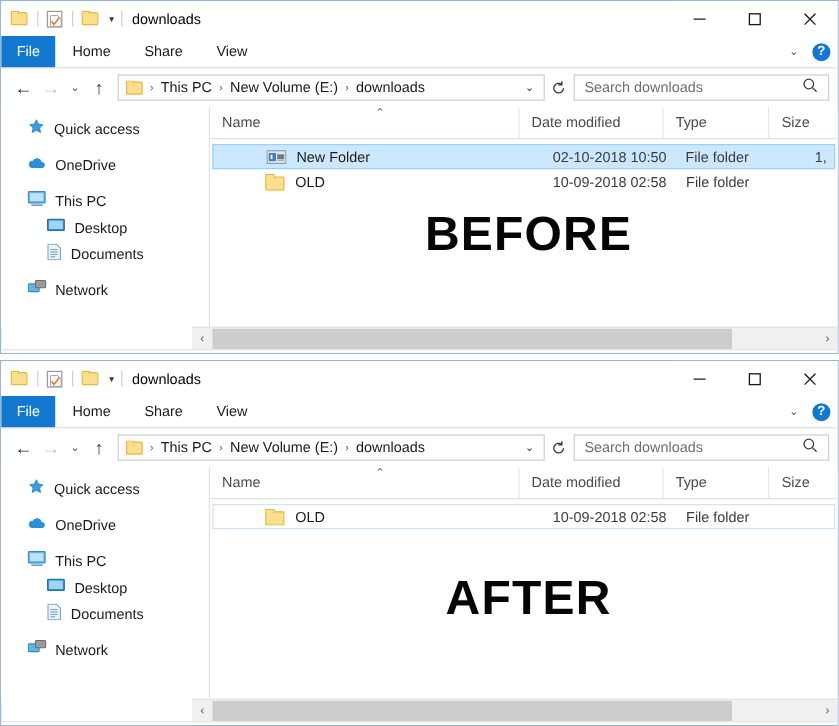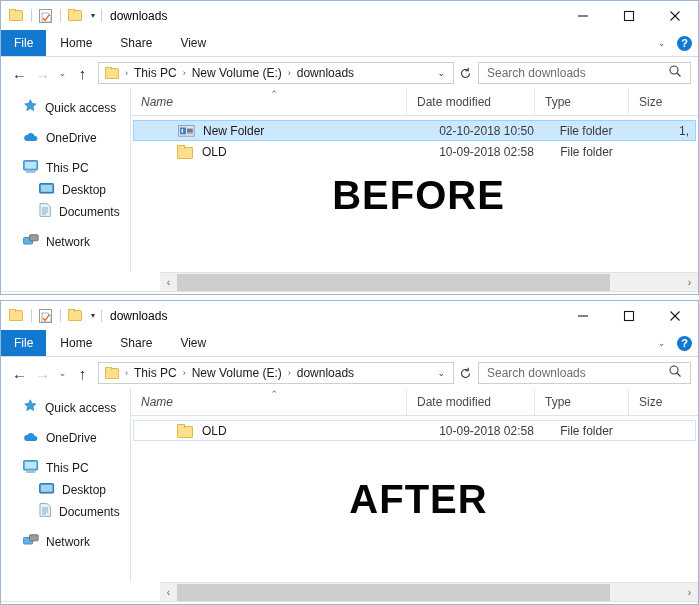--- a/index.html
+++ b/index.html
@@ -248,21 +248,21 @@
   
   .body-row {
     display: flex;
     align-items: stretch;
     background: #ffffff;
   }
   .body-before { height: 183px; }
   .body-after  { height: 193px; }
 
   .navpane {
-    width: 130px;
+    width: 174px;
     background: #ffffff;
     border-right: 1px solid #e2e2e2;
     box-sizing: border-box;
     padding-top: 8px;
     position: relative;
     flex: none;
   }
   .nav-item {
     display: flex;
     align-items: center;
@@ -297,21 +297,21 @@
     font-size: 12px;
     color: #4a4a4a;
     height: 26px;
     display: flex;
     align-items: center;
     padding-left: 10px;
     box-sizing: border-box;
     border-right: 1px solid #e8e8e8;
     position: relative;
   }
-  .col-name { width: 276px; font-style: italic; }
+  .col-name { width: 276px; }
   .col-date { width: 128px; }
   .col-type { width: 94px; }
   .col-size { width: 60px; border-right: none; }
   .sort-caret {
     position: absolute;
     left: 138px;
     top: 1px;
     font-size: 9px;
     color: #6d6d6d;
     line-height: 1;

